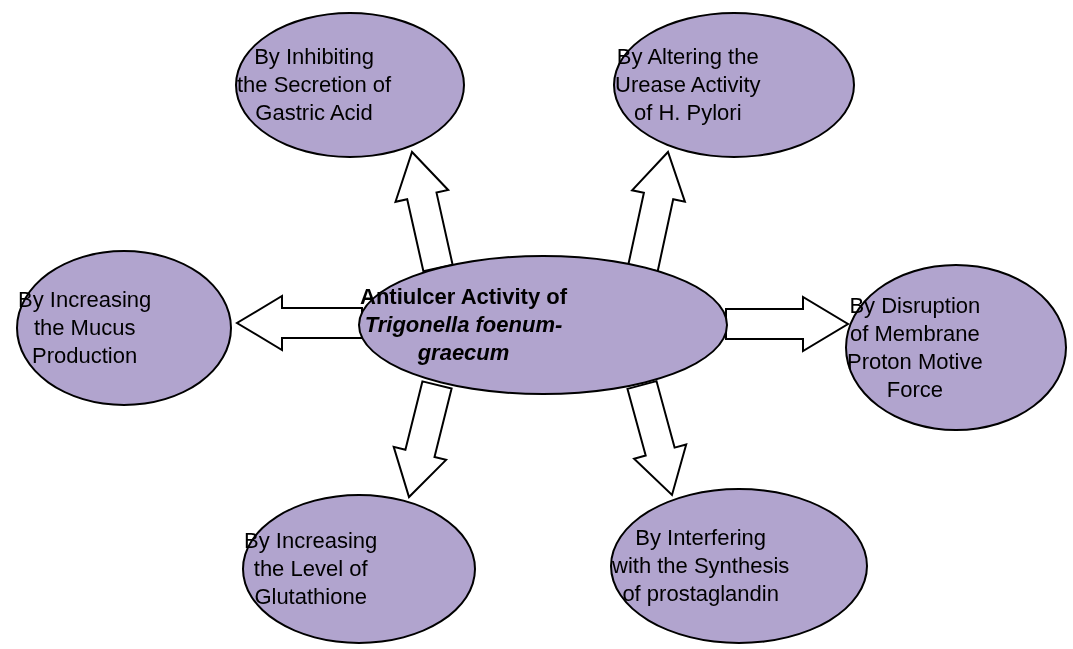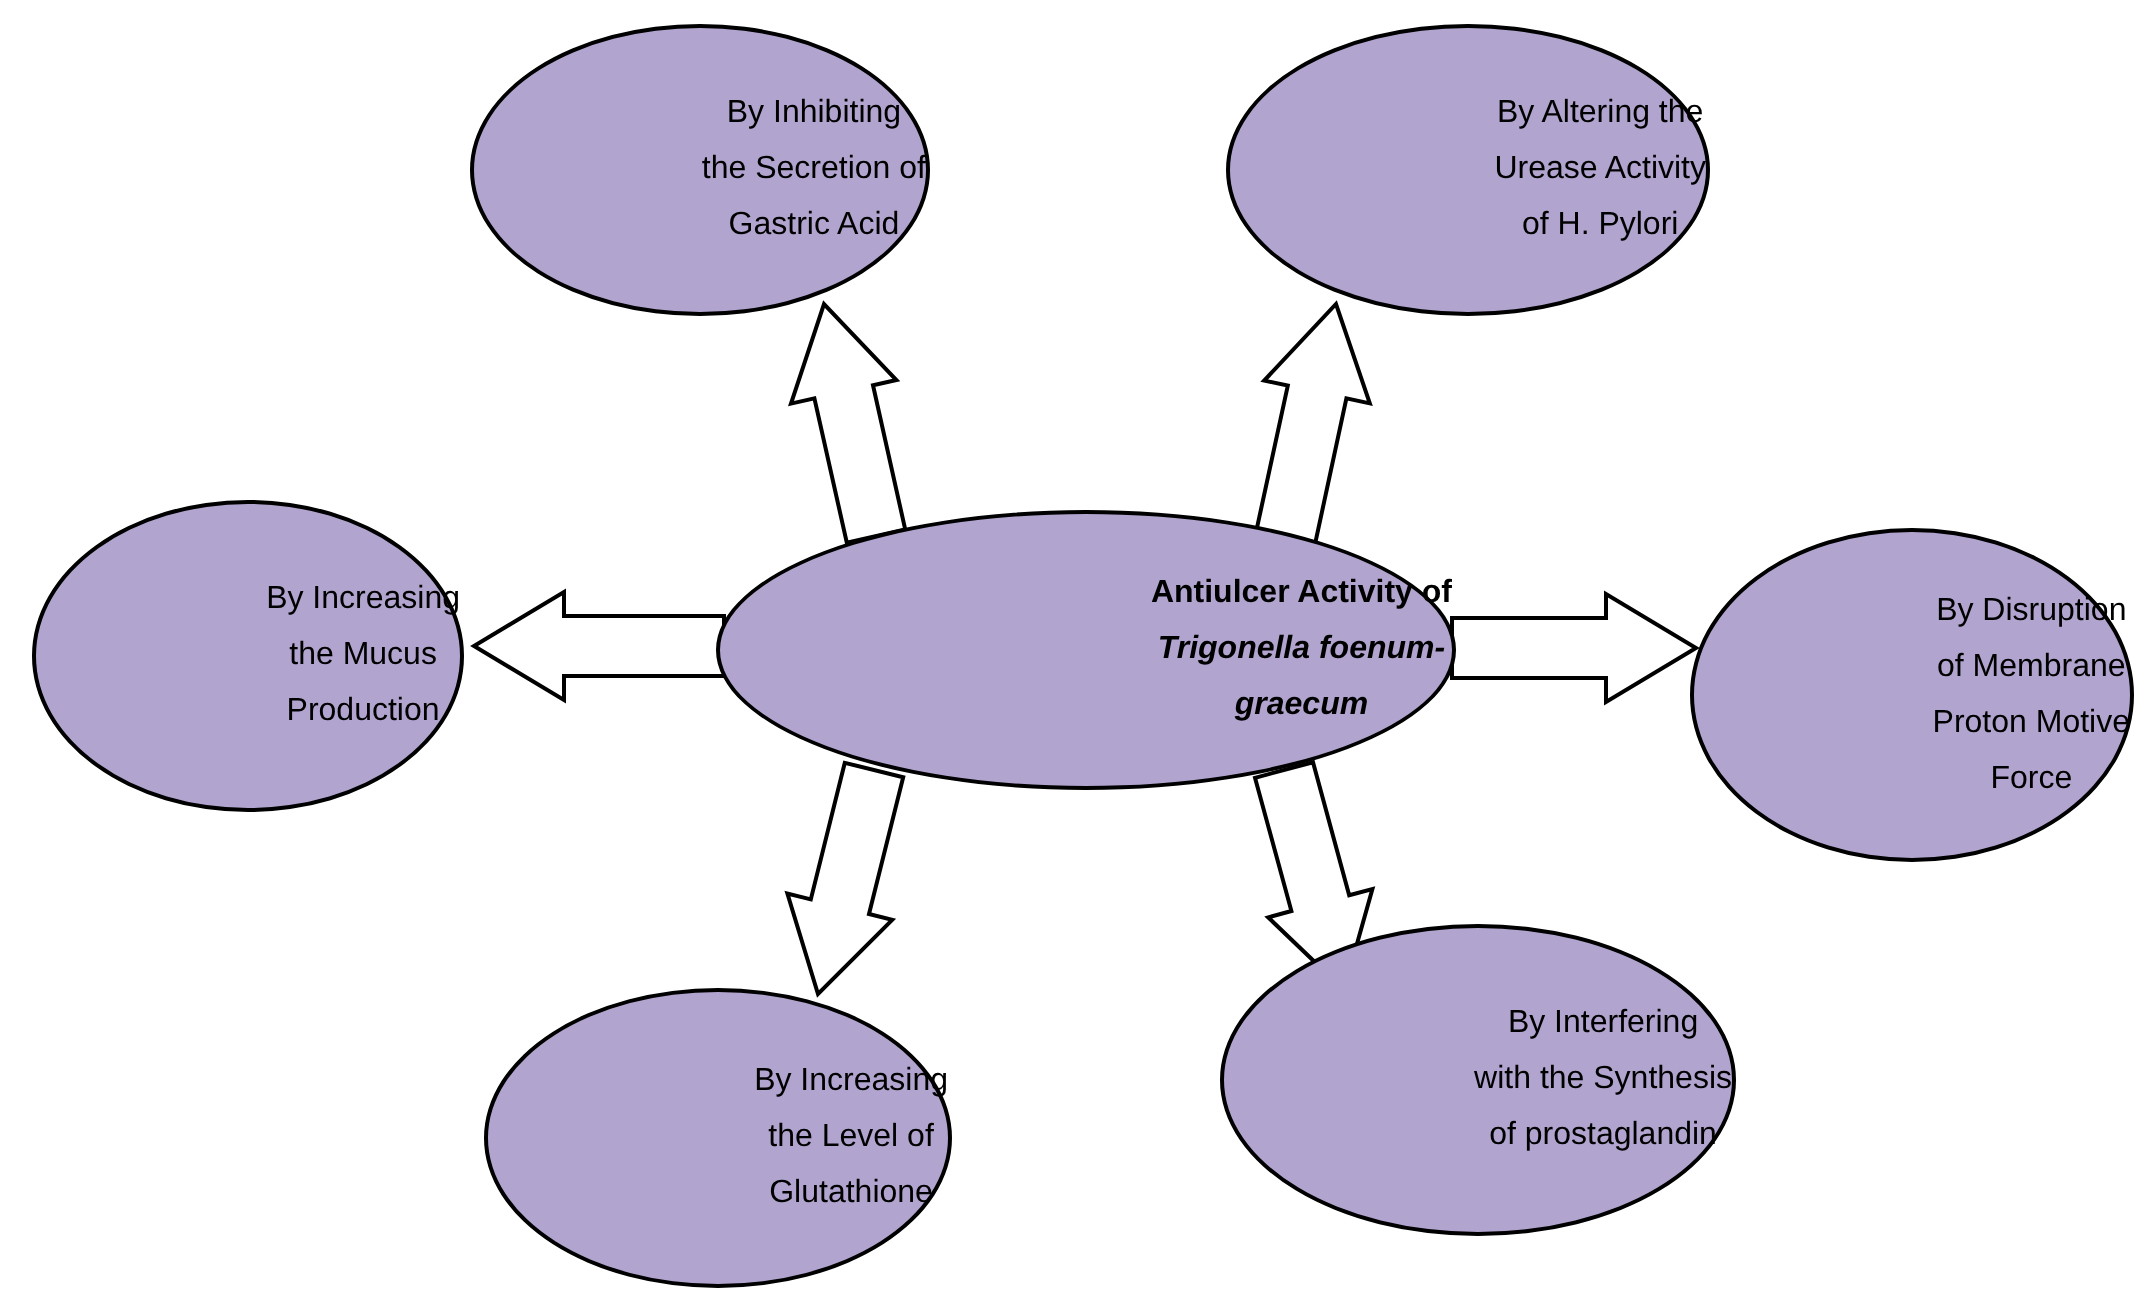--- a/index.html
+++ b/index.html
@@ -33,41 +33,41 @@
     stroke-width: 2;
     stroke-linejoin: miter;
   }
   .node {
     position: absolute;
     border: 2px solid var(--node-border);
     border-radius: 50%;
     background: var(--node-fill);
     display: flex;
     align-items: center;
-    justify-content: flex-end;
+    justify-content: flex-start;
     text-align: center;
     color: var(--text-color);
-    font-size: 16px;
+    font-size: 22px;
     line-height: 28px;
     white-space: pre-line;
   }
   .node-label { white-space: pre-line; }
   .center-label-italic {
     font-style: italic;
     display: block;
     white-space: pre-line;
   }
   
   .node-center       { left: 358px; top: 255px; width: 370px; height: 140px; font-weight: bold; }
   .node-top-left     { left: 235px; top:  12px; width: 230px; height: 146px; }
   .node-top-right    { left: 613px; top:  12px; width: 242px; height: 146px; }
   .node-left         { left:  16px; top: 250px; width: 216px; height: 156px; }
   .node-right        { left: 845px; top: 264px; width: 222px; height: 167px; }
   .node-bottom-left  { left: 242px; top: 494px; width: 234px; height: 150px; }
-  .node-bottom-right { left: 610px; top: 462px; width: 258px; height: 156px; }
+  .node-bottom-right { left: 610px; top: 488px; width: 258px; height: 156px; }
 </style>
 </head>
 <body>
 
 <div class="canvas">
 
   <svg class="arrow-layer" viewBox="0 0 1073 649" xmlns="http://www.w3.org/2000/svg">
 
     <polygon class="arrow" points="452.6,264.7 436.5,192.6 448.2,190.0 412,152 395.5,201.8 407.2,199.2 423.4,271.3"></polygon>
 

